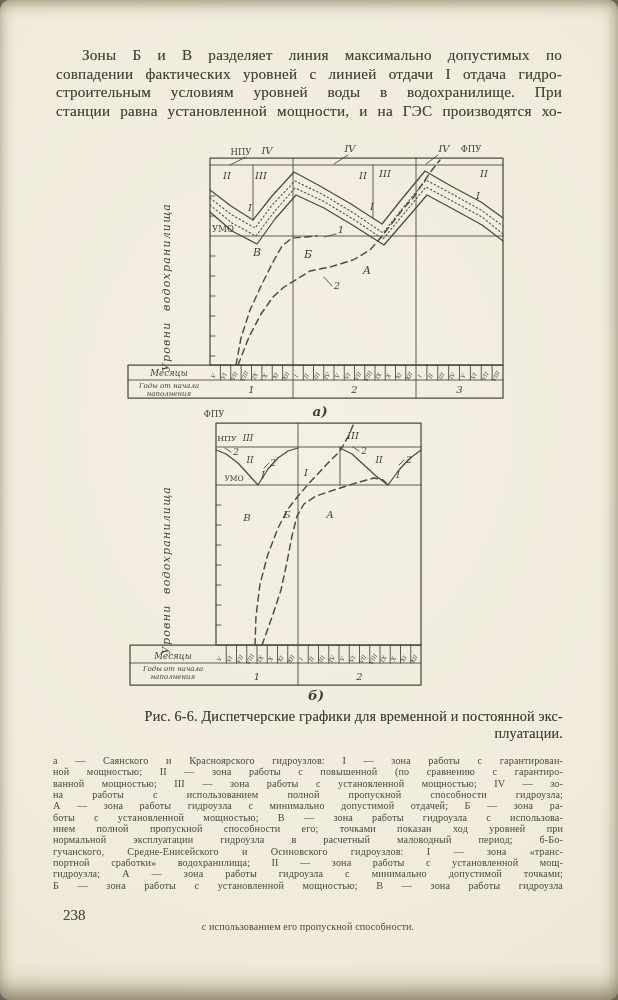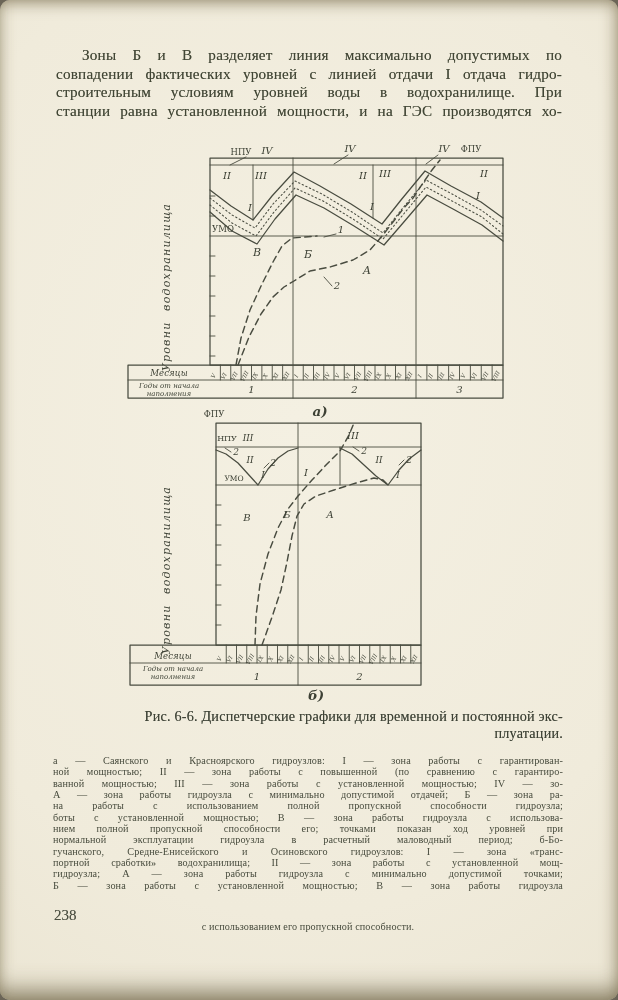--- a/index.html
+++ b/index.html
@@ -34,21 +34,21 @@
   .ytxt{font-size:10px;font-style:italic;}
   .ylab{font-size:11px;font-style:italic;letter-spacing:1.2px;word-spacing:6px;}
   .sub{font-size:13.5px;font-style:italic;font-weight:bold;}
   .caption-title{position:absolute;left:55px;top:708px;width:508px;text-align:right;
     font-size:14.2px;line-height:16.5px;letter-spacing:.2px;color:#3d4236;
     text-shadow:0 0 .4px rgba(61,66,54,.6);}
   .caption-details{position:absolute;left:53px;top:755px;width:510px;color:#474b3d;}
   .caption-details .cl{font-size:10.2px;line-height:11.35px;letter-spacing:.1px;
     text-align:justify;text-align-last:justify;}
   .caption-details .cl.center{text-align:center;text-align-last:center;margin-top:30px;}
-  .pagenum{position:absolute;left:54px;top:907px;font-size:15px;color:#4a4e40;
+  .pagenum{position:absolute;left:63px;top:907px;font-size:15px;color:#4a4e40;
     text-shadow:0 0 .4px rgba(74,78,64,.5);}
 </style>
 </head>
 <body>
 
 <div class="page">
   <div class="intro">
     <div class="tl indent">Зоны Б и В разделяет линия максимально допустимых по</div>
     <div class="tl">совпадении фактических уровней с линией отдачи I отдача гидро-</div>
     <div class="tl">строительным условиям уровней воды в водохранилище. При</div>
@@ -255,22 +255,22 @@
 
   <div class="caption-title">
     <div>Рис. 6-6. Диспетчерские графики для временной и постоянной экс-</div>
     <div>плуатации.</div>
   </div>
 
   <div class="caption-details">
     <div class="cl">а — Саянского и Красноярского гидроузлов: I — зона работы с гарантирован-</div>
     <div class="cl">ной мощностью; II — зона работы с повышенной (по сравнению с гарантиро-</div>
     <div class="cl">ванной мощностью; III — зона работы с установленной мощностью; IV — зо-</div>
+    <div class="cl">на работы с использованием полной пропускной способности гидроузла;</div>
     <div class="cl">А — зона работы гидроузла с минимально допустимой отдачей; Б — зона ра-</div>
-    <div class="cl">на работы с использованием полной пропускной способности гидроузла;</div>
     <div class="cl">боты с установленной мощностью; В — зона работы гидроузла с использова-</div>
     <div class="cl">нием полной пропускной способности его; точками показан ход уровней при</div>
     <div class="cl">нормальной эксплуатации гидроузла в расчетный маловодный период; б-Бо-</div>
     <div class="cl">гучанского, Средне-Енисейского и Осиновского гидроузлов: I — зона «транс-</div>
     <div class="cl">портной сработки» водохранилища; II — зона работы с установленной мощ-</div>
     <div class="cl">гидроузла; А — зона работы гидроузла с минимально допустимой точками;</div>
     <div class="cl">Б — зона работы с установленной мощностью; В — зона работы гидроузла</div>
     <div class="cl center">с использованием его пропускной способности.</div>
   </div>
 

